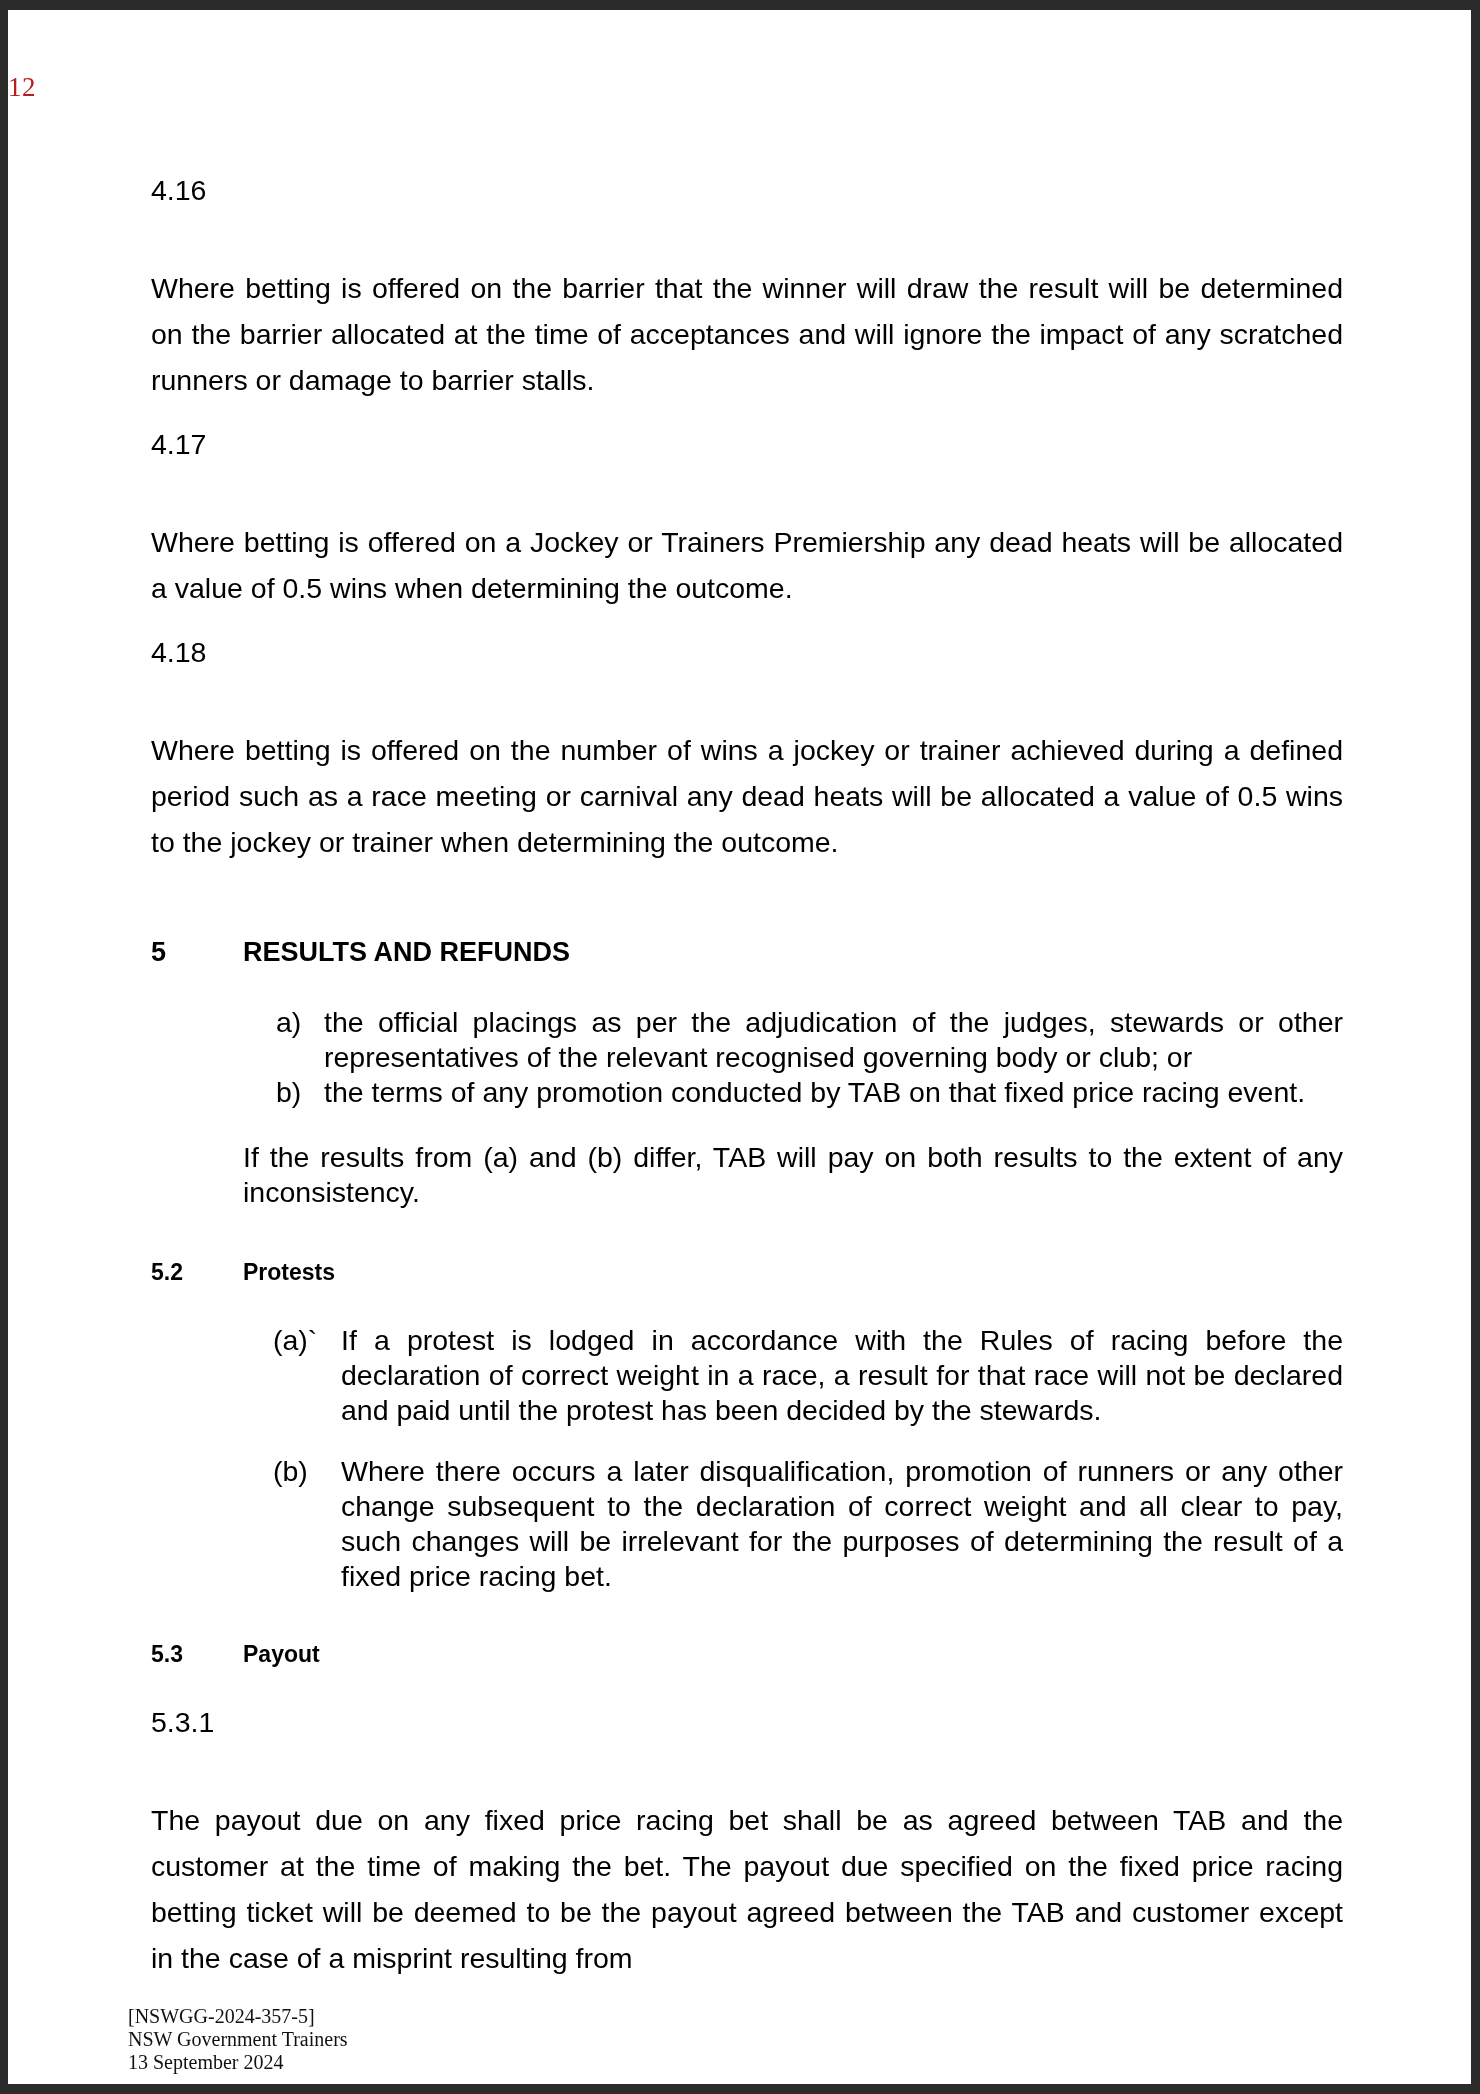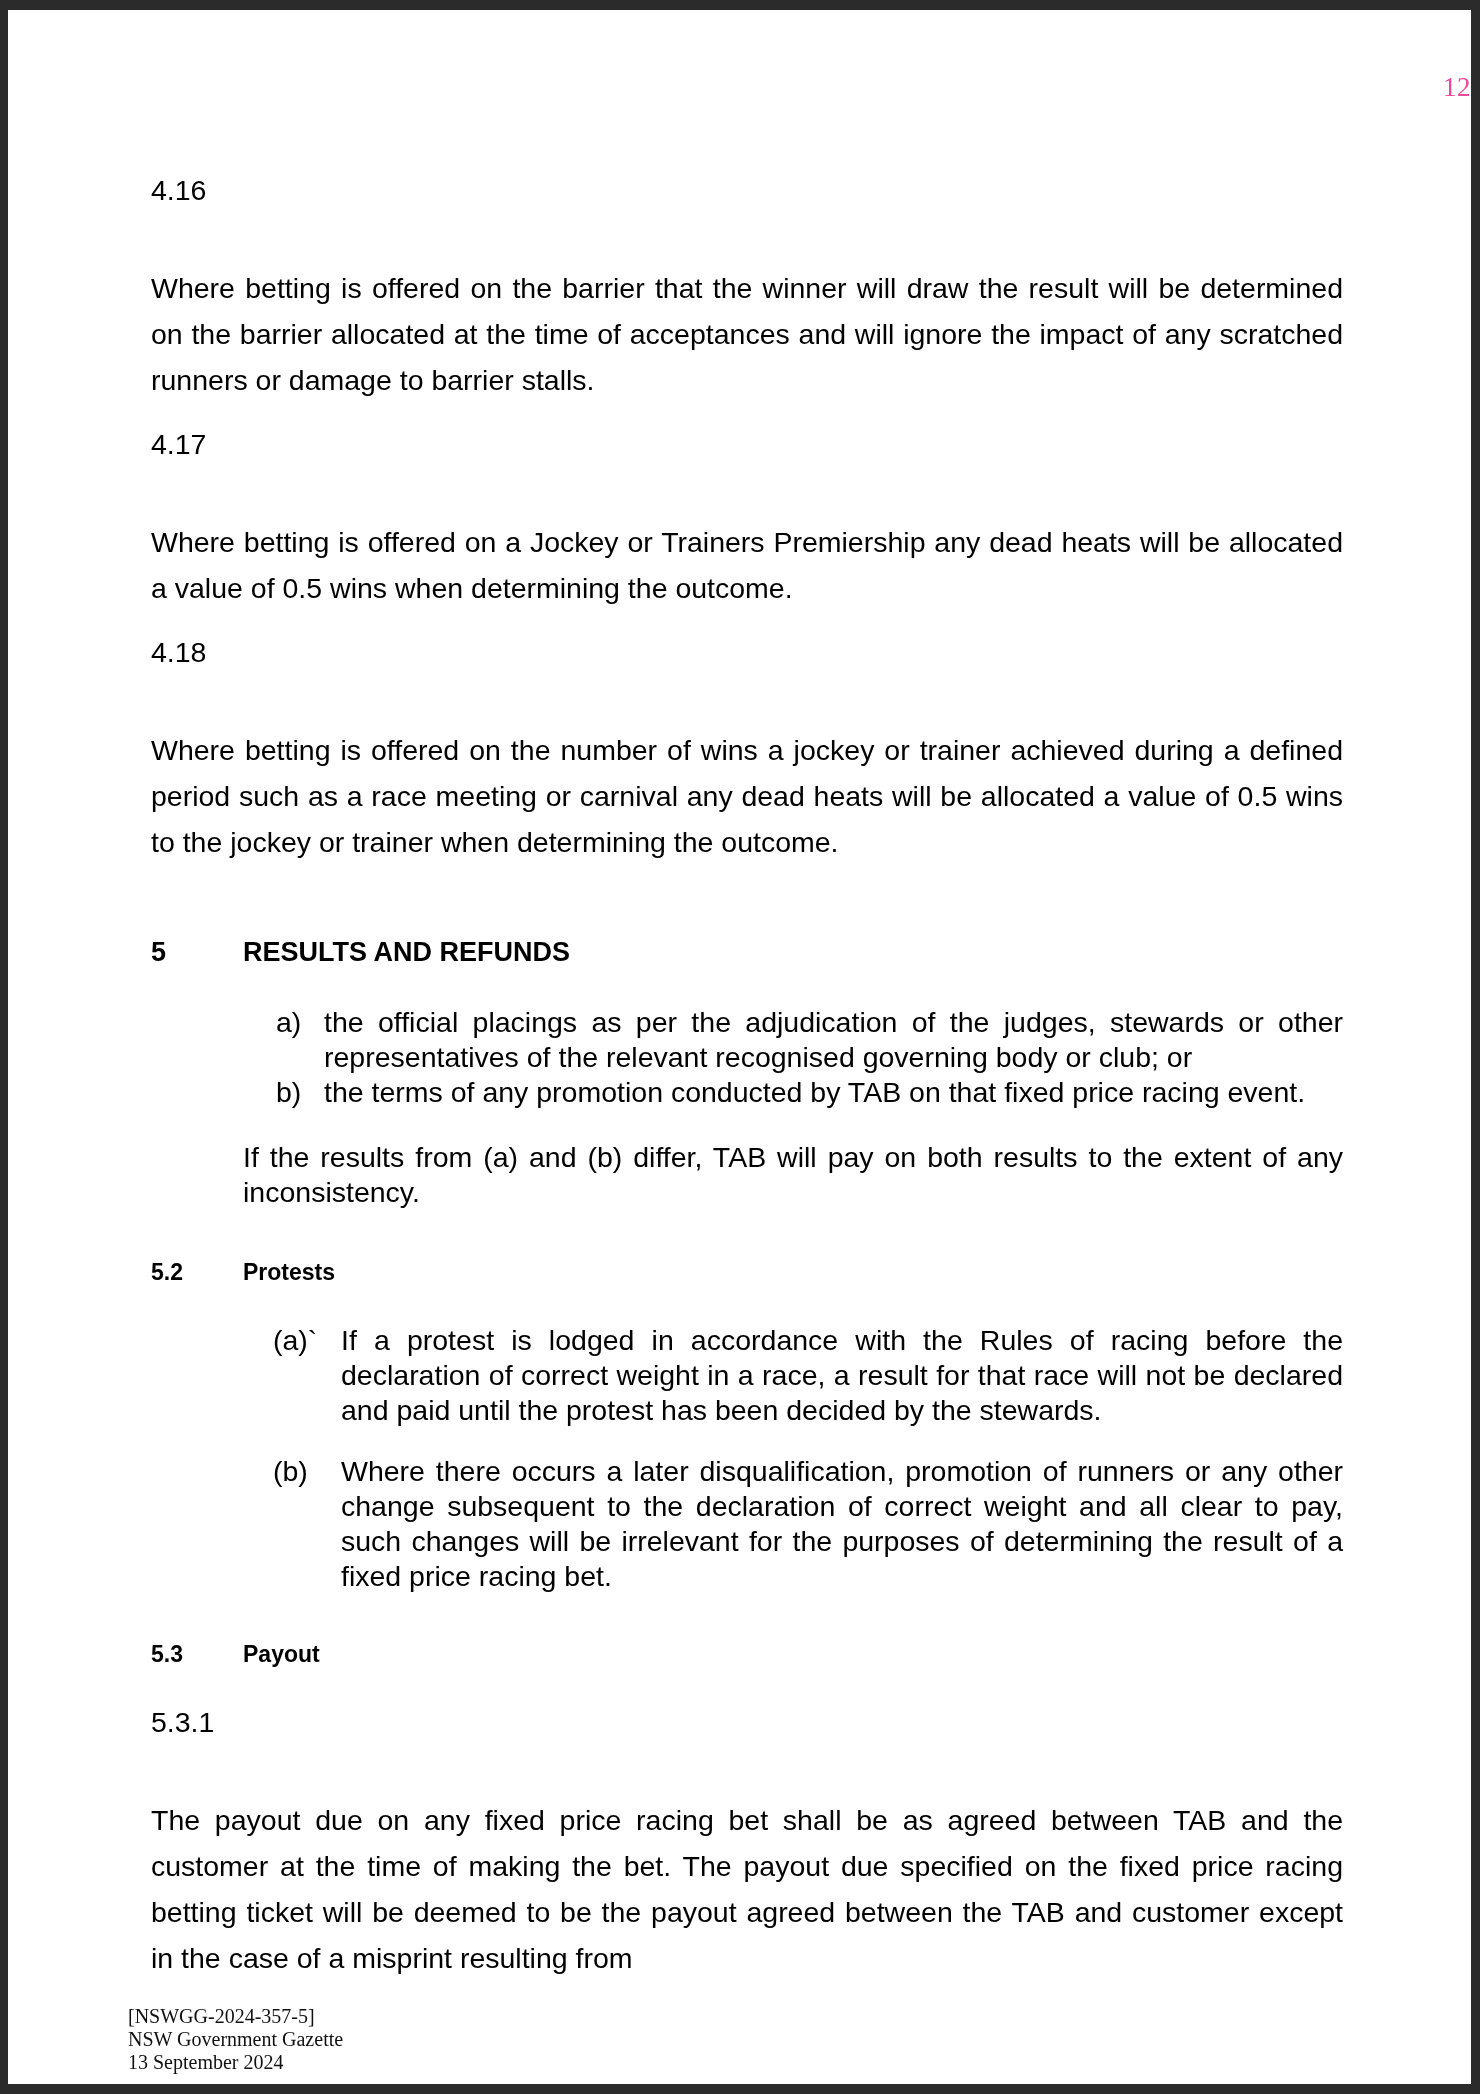--- a/index.html
+++ b/index.html
@@ -31,24 +31,24 @@
     background: #ffffff;
     box-sizing: border-box;
   }
 
   
   .page-number {
     position: absolute;
     left: 0;
     top: 62px;
     width: 1463px;
-    text-align: right;
+    text-align: left;
     font-family: "Liberation Serif", serif;
     font-size: 27px;
-    color: #ec4899;
+    color: #b91c1c;
     letter-spacing: 0.5px;
   }
 
   
   .content {
     position: absolute;
     left: 143px;
     top: 163px;
     width: 1192px;
   }
@@ -273,18 +273,18 @@
 
       <div class="clause">
         <div class="num">5.3.1</div>
         <div class="body">The payout due on any fixed price racing bet shall be as agreed between TAB and the customer at the time of making the bet. The payout due specified on the fixed price racing betting ticket will be deemed to be the payout agreed between the TAB and customer except in the case of a misprint resulting from</div>
       </div>
 
     </div>
 
     <div class="footer">
       <div class="f-left">[NSWGG-2024-357-5]</div>
-      <div class="f-center">NSW Government Gazette</div>
+      <div class="f-center">NSW Government Trainers</div>
       <div class="f-right">13 September 2024</div>
     </div>
 
   </div>
 </div>
 
 </body></html>

